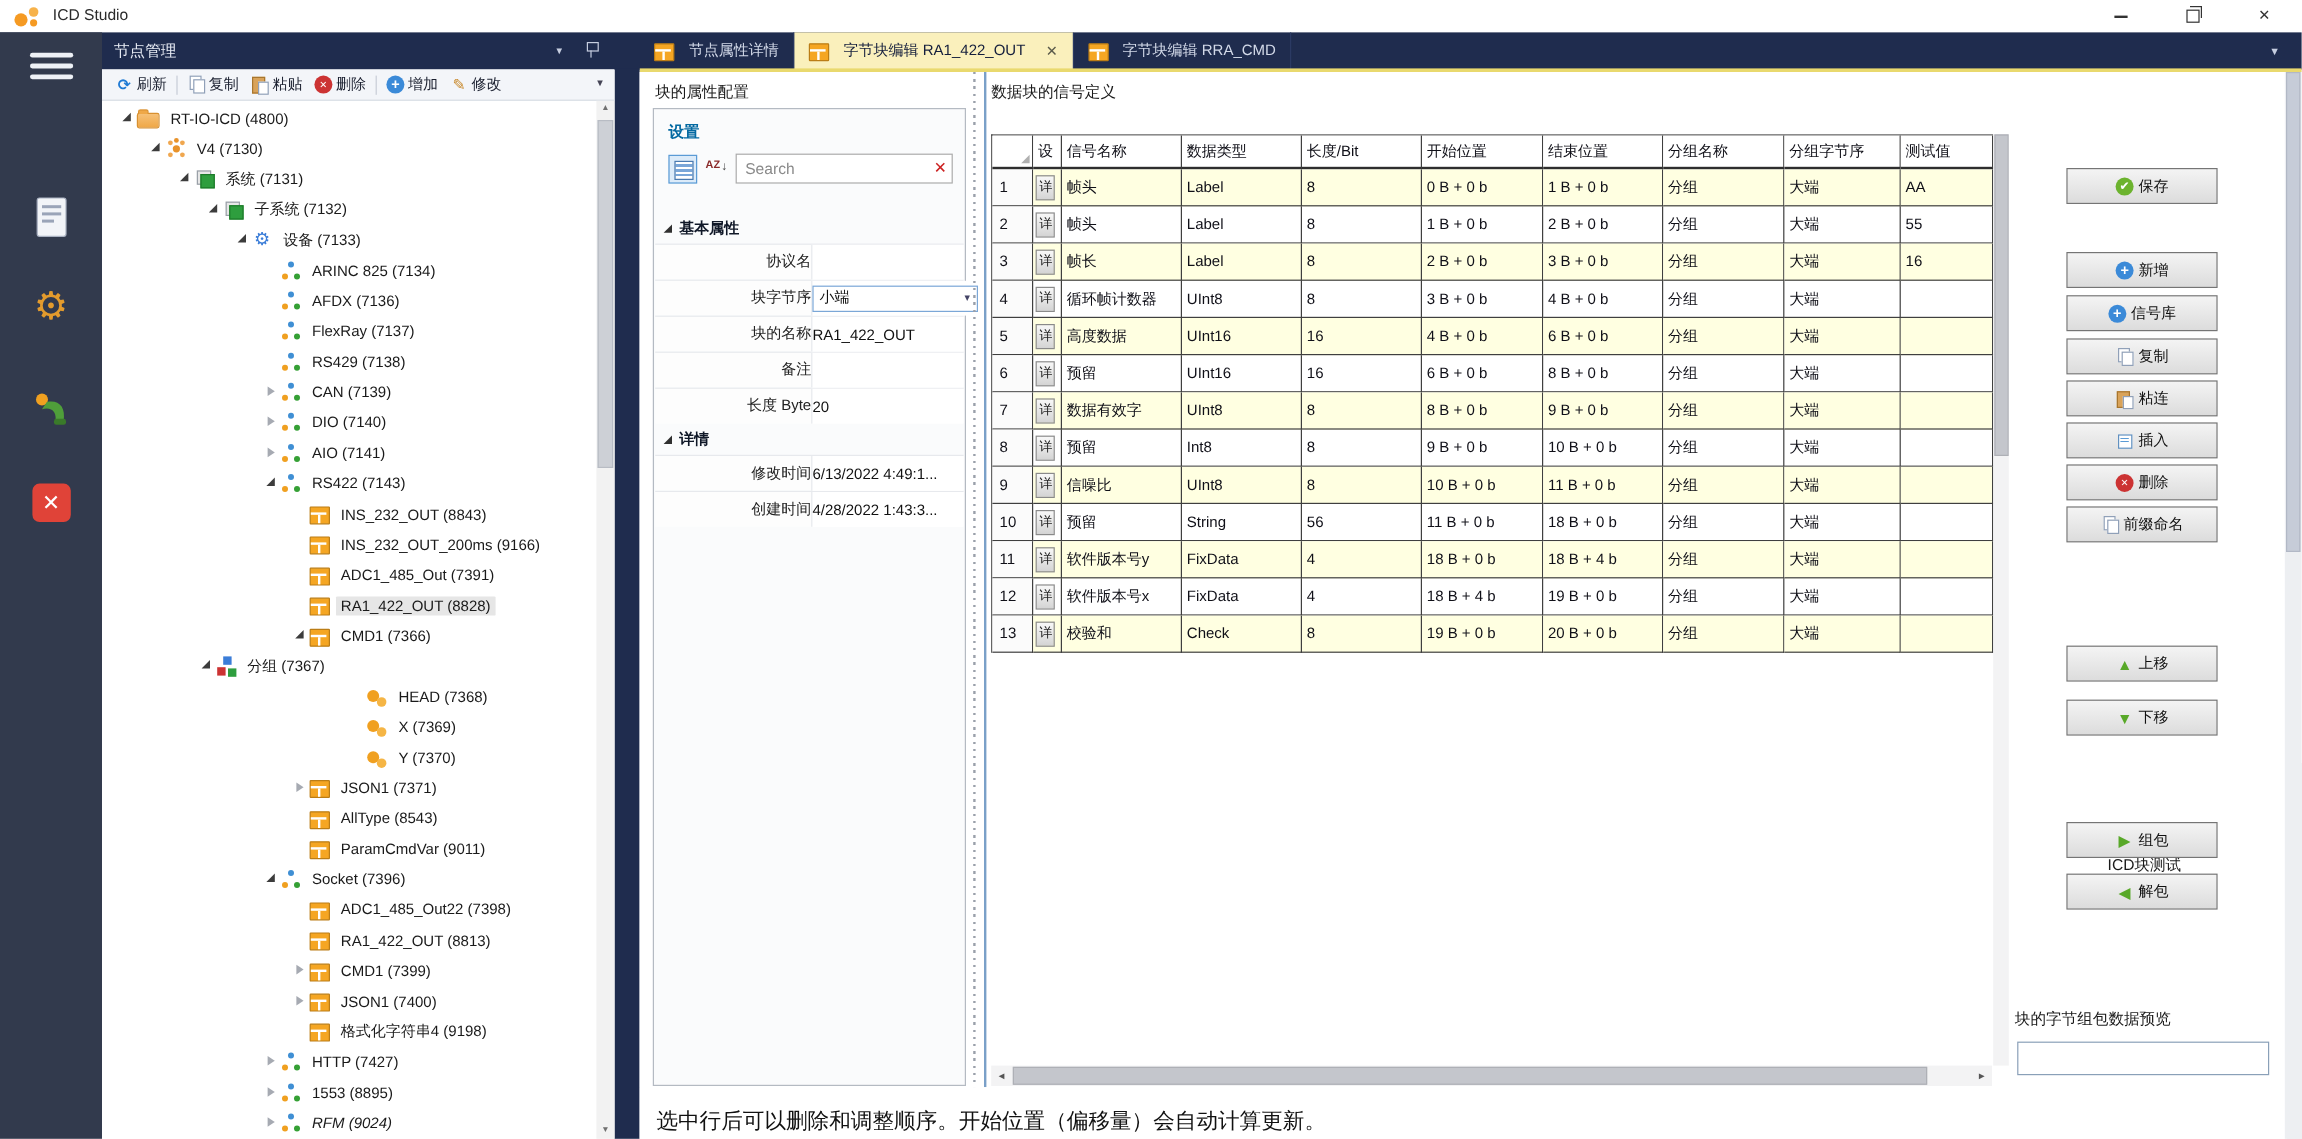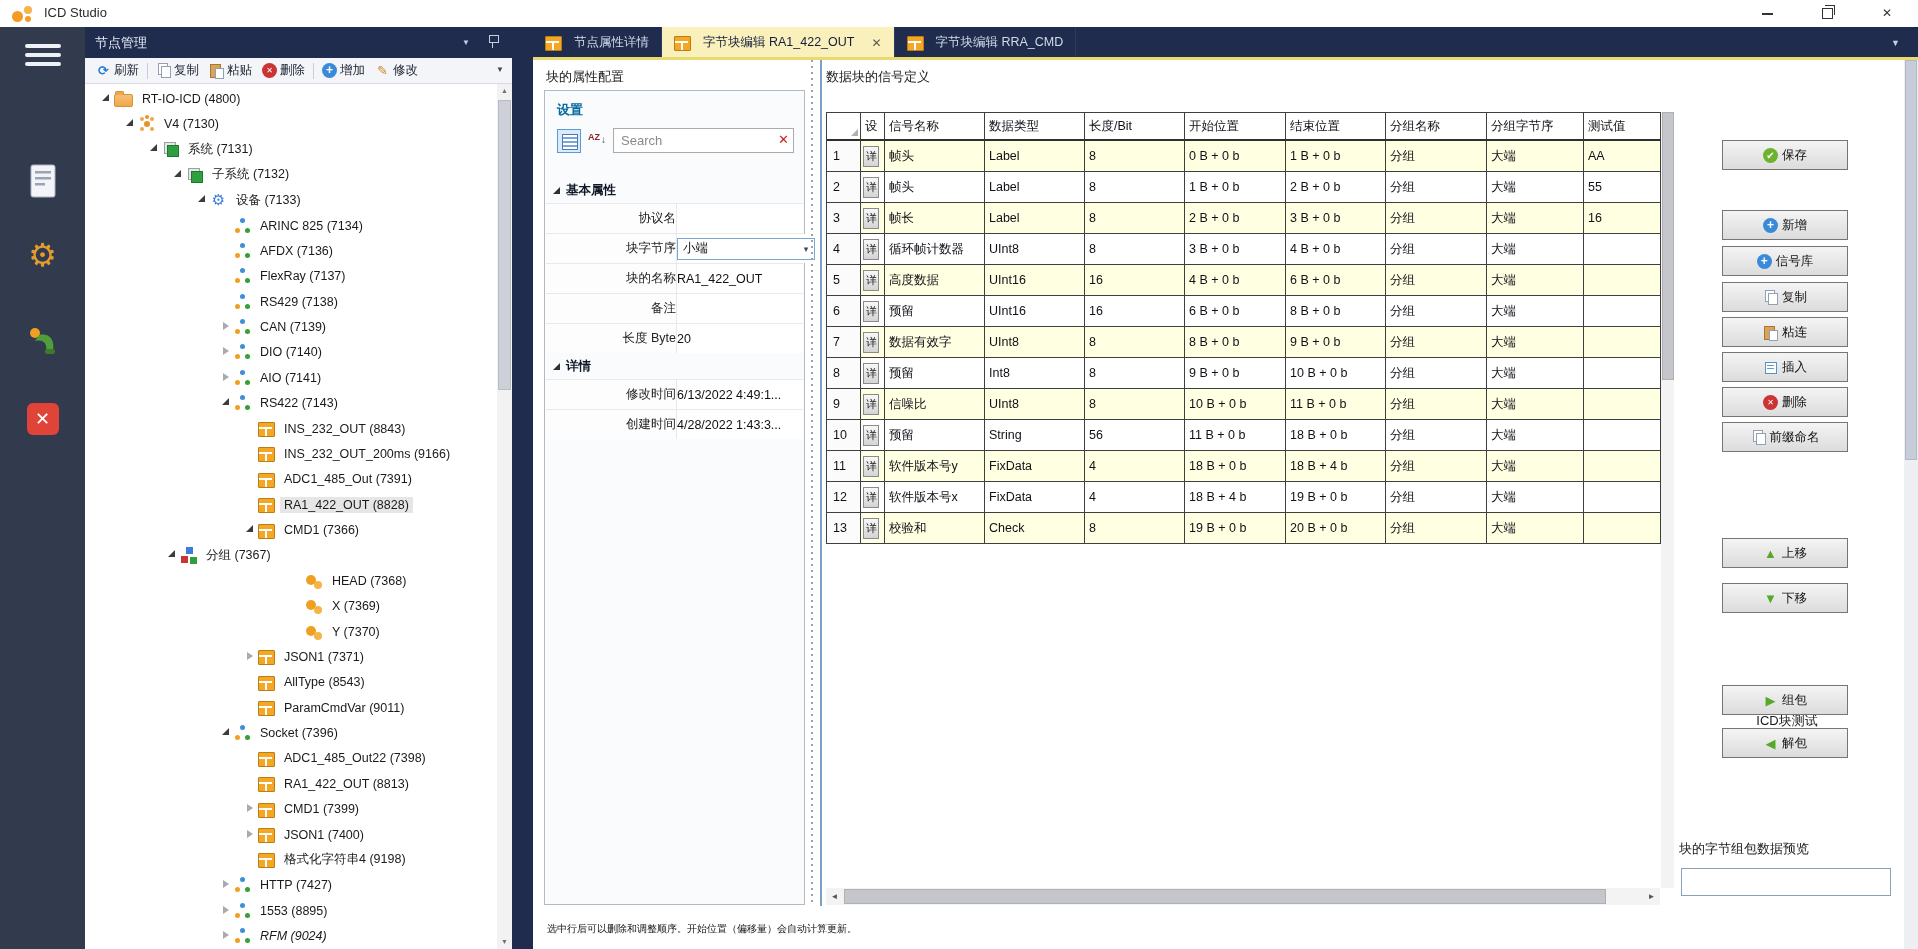--- a/index.html
+++ b/index.html
@@ -146,21 +146,21 @@
   .aic-insert:after{content:"";position:absolute;left:4px;top:5px;width:7px;height:5px;
     background:repeating-linear-gradient(#5b9bd5 0 1px,#fff 1px 2.5px);}
   .aic-del{background:#cc3333;border-radius:50%;color:#fff;font-size:8px;text-align:center;line-height:15px;font-weight:bold;}
   .aic-arrow{color:#58a828;font-size:13px;text-align:center;line-height:15px;}
   #act-test-label{position:absolute;left:0;width:226px;text-align:center;top:652px;font-size:13px;color:#1a1a1a;}
   #act-prev-label{position:absolute;left:5px;top:780px;font-size:13px;color:#1a1a1a;}
   #act-input{position:absolute;left:7px;top:808px;width:210px;height:28px;border:1px solid #8aa0b8;background:#fff;
     box-sizing:border-box;font-family:inherit;font-size:13px;padding:0 5px;}
   
   #statusbar{left:533px;top:906px;width:1385px;height:43px;background:#fff;}
-  #status-text{position:absolute;left:14px;top:16px;font-size:10px;color:#111;}
+  #status-text{position:absolute;left:14px;top:16px;font-size:18px;color:#111;}
   #winscroll{left:1904px;top:60px;width:14px;height:889px;background:#edeff2;}
   #winscroll .thumb{position:absolute;left:1px;top:0;width:12px;height:400px;background:#c6ccd8;border:1px solid #b2b8c6;box-sizing:border-box;}
 </style>
 </head>
 <body>
 
 <div id="titlebar" class="abs">
   <div id="logo" class="abs">
       <i class="b1"></i>
       <i class="b2"></i>

